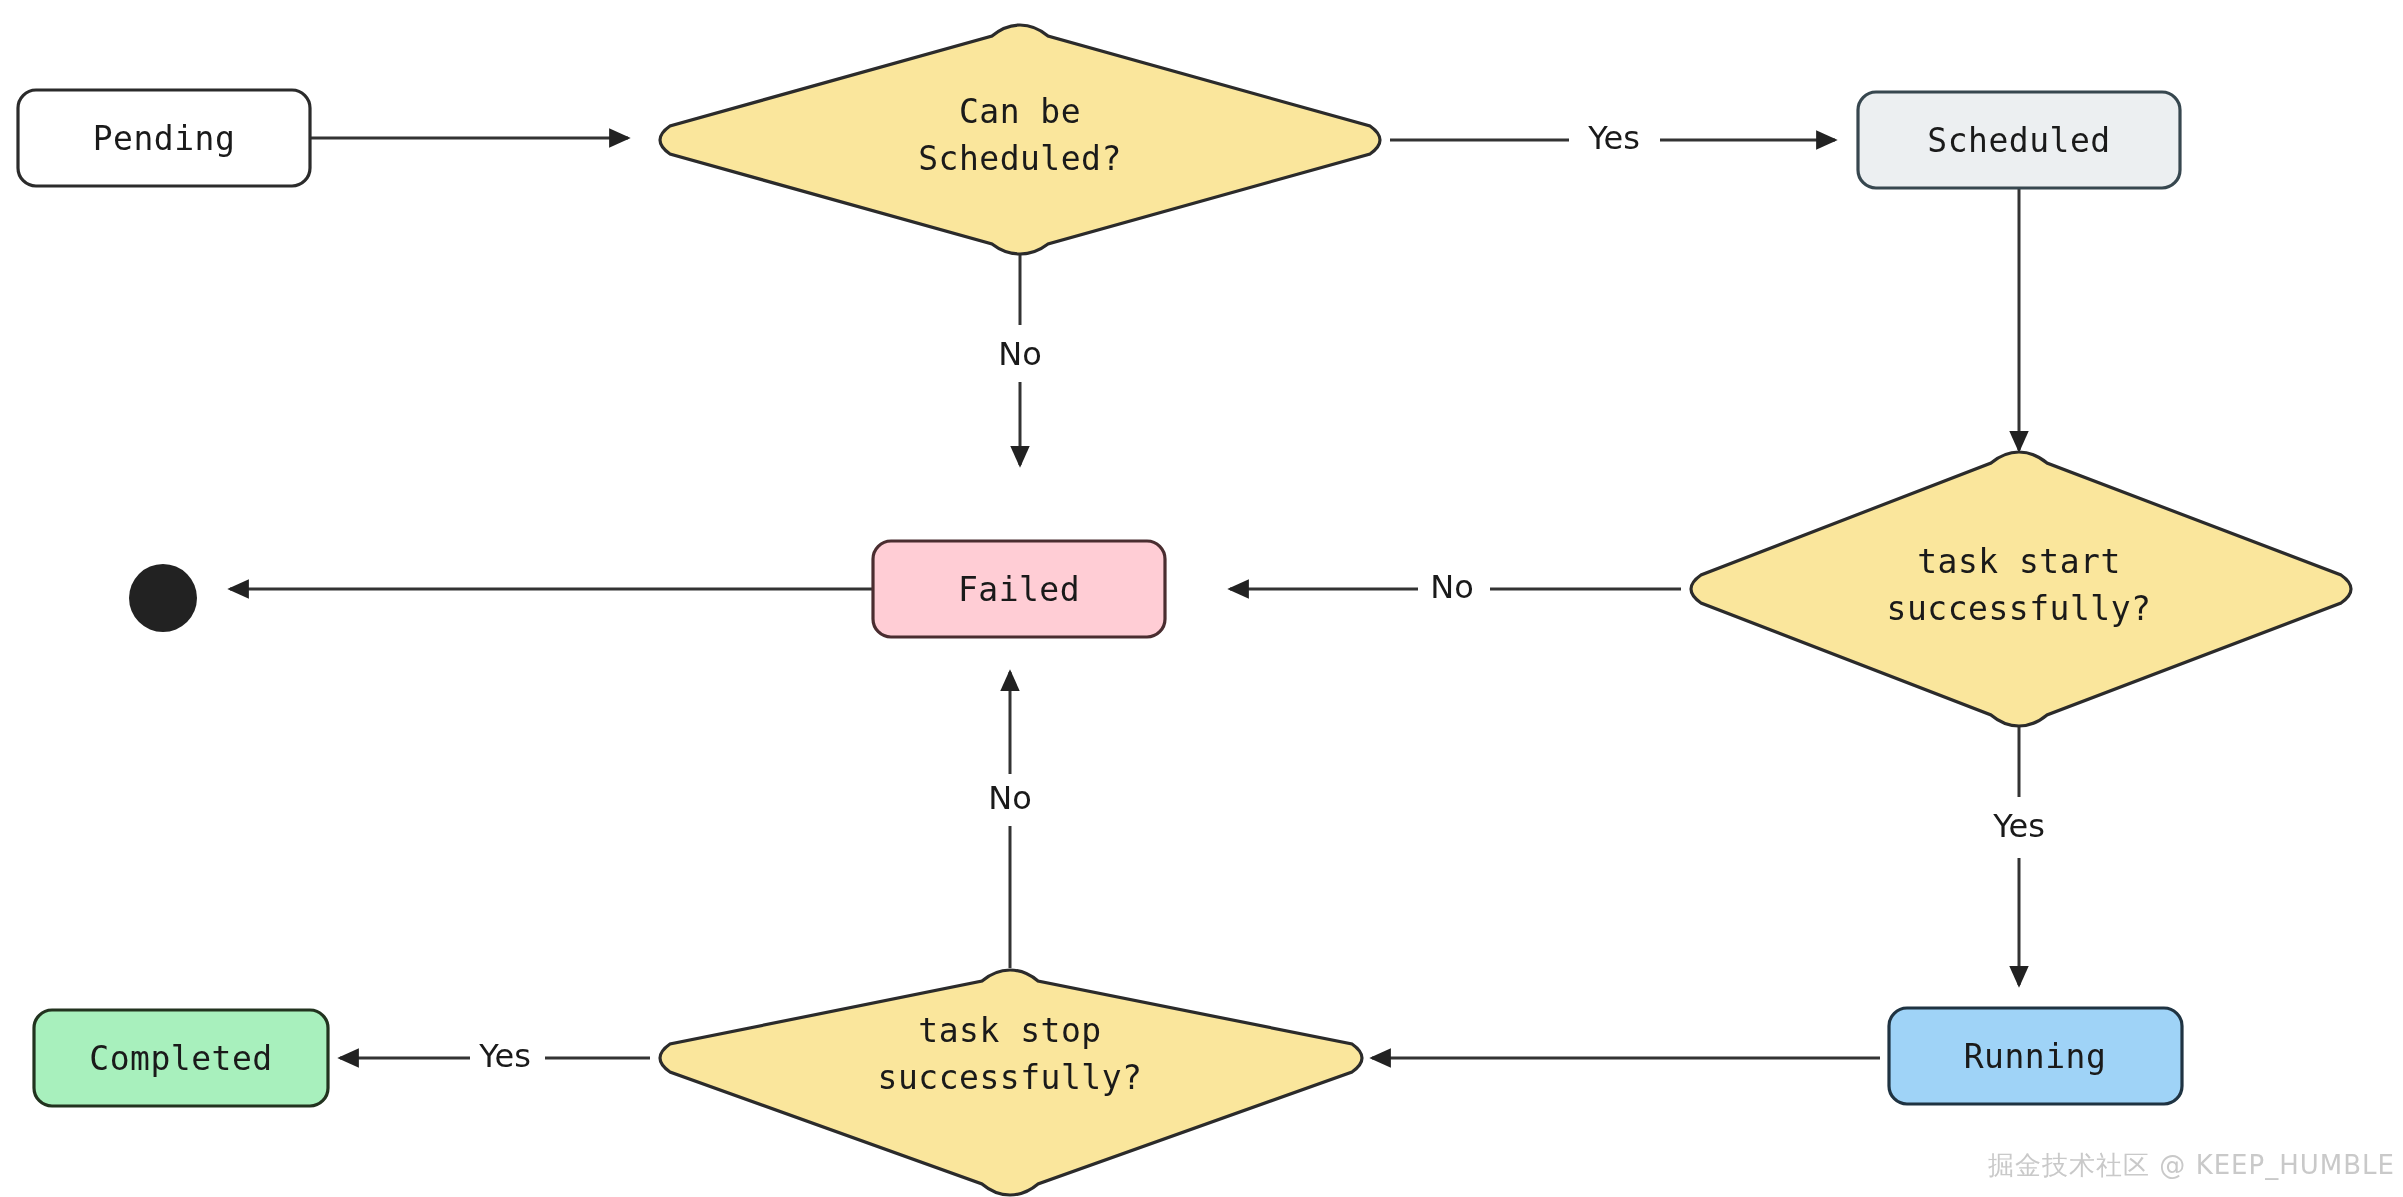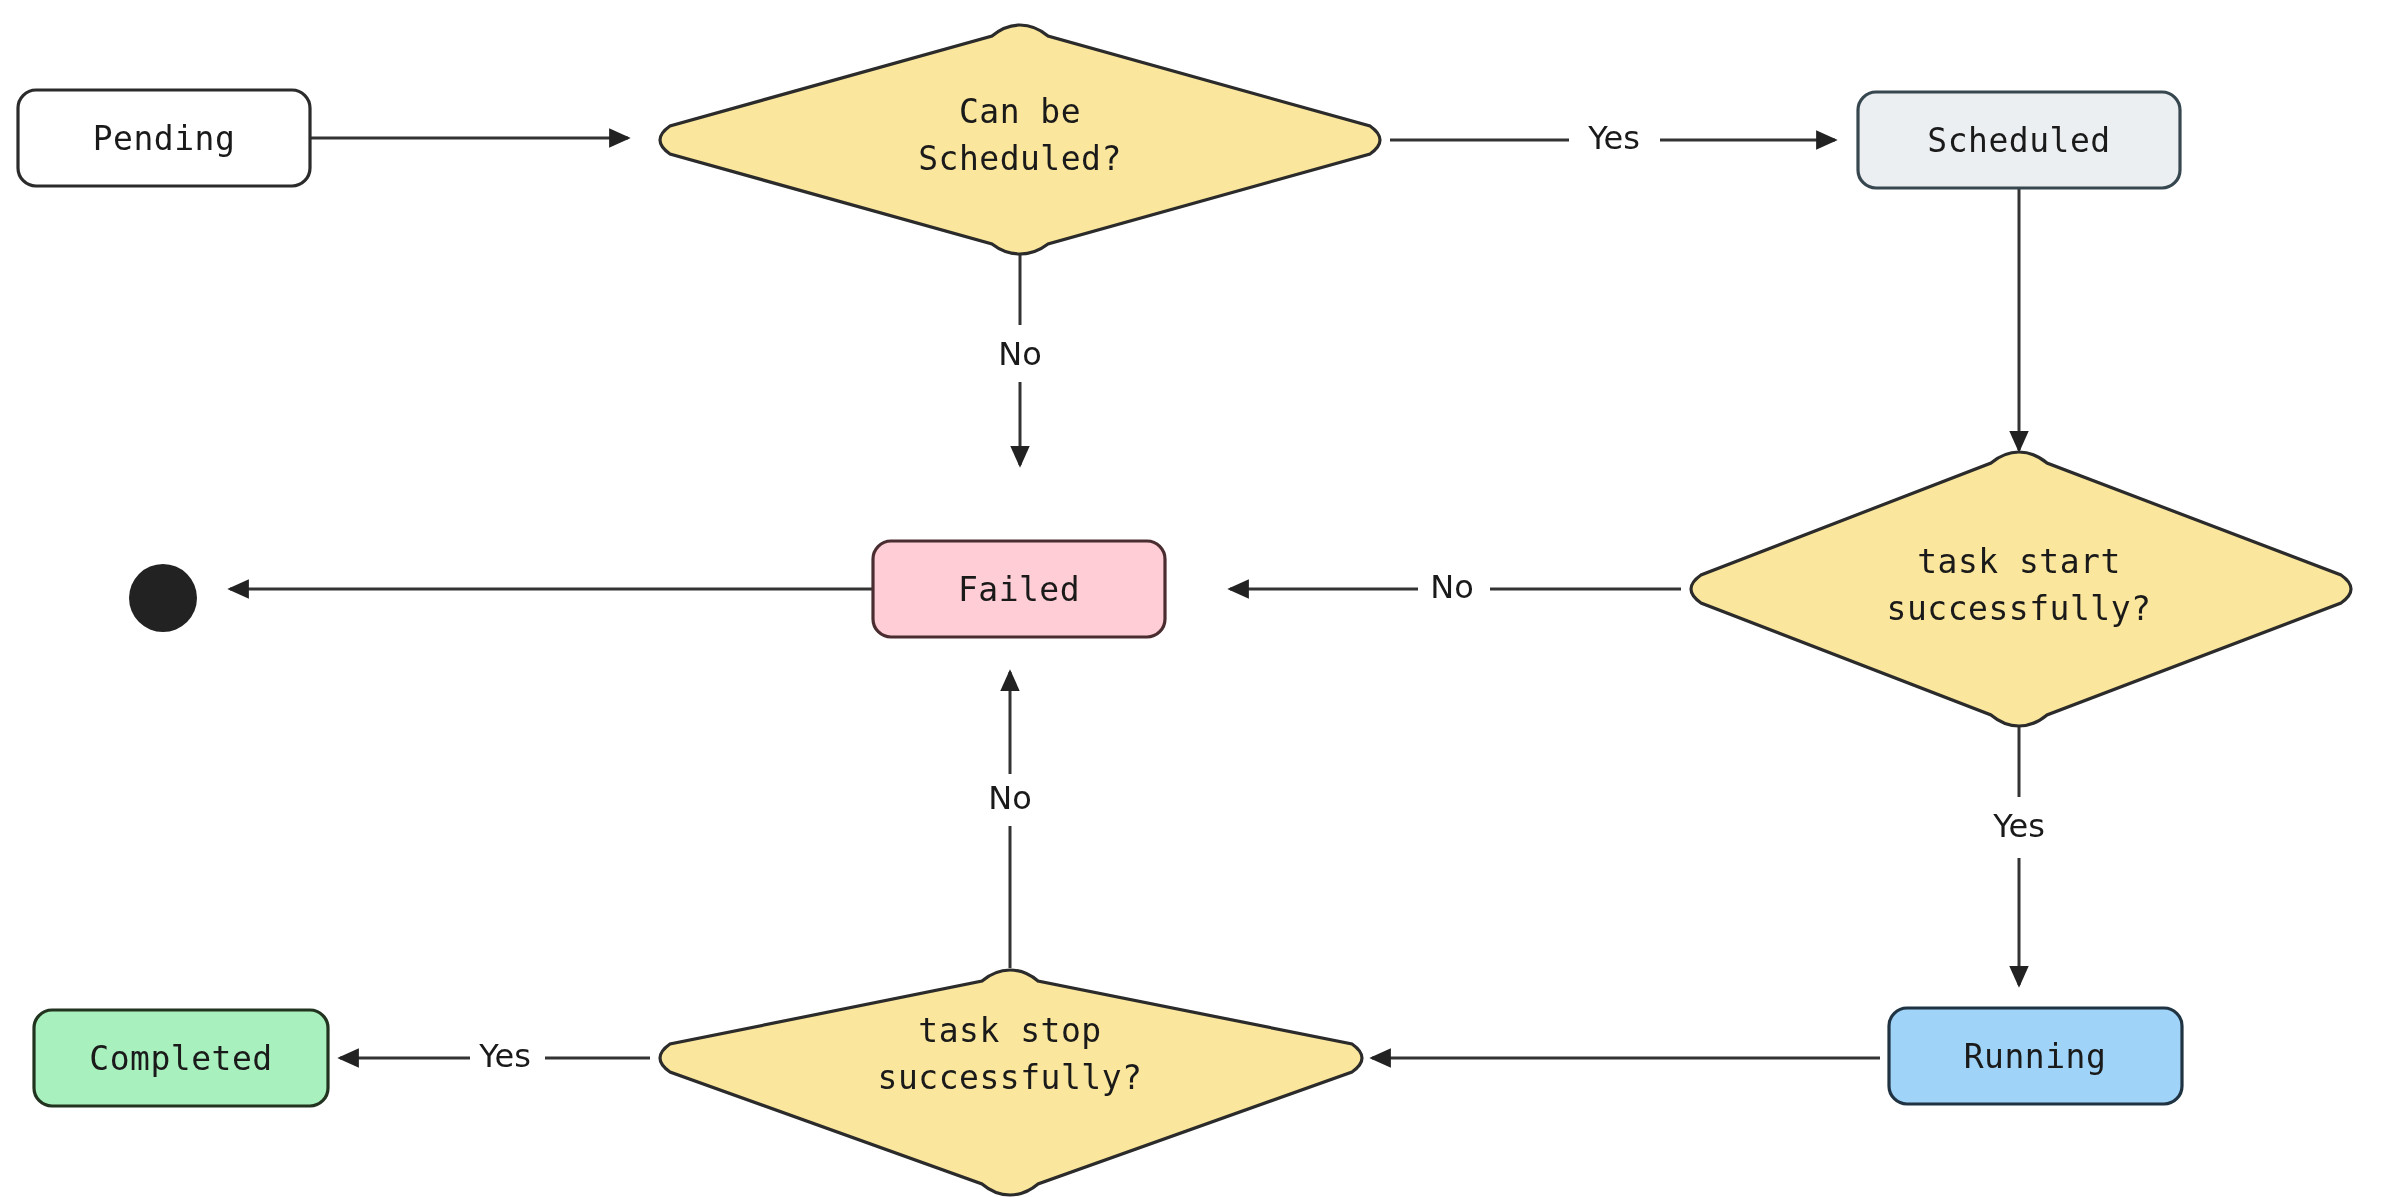--- a/index.html
+++ b/index.html
@@ -204,14 +204,15 @@
       <rect class="node-shape" x="34" y="1010" width="294" height="96" rx="18" ry="18" fill="#A8F0BD" stroke="#22331f"></rect>
       <text class="node-label" x="181" y="1060">Completed</text>
     </g>
 
     <g>
       <circle cx="163" cy="598" r="34" fill="#222222"></circle>
     </g>
 
   </svg>
 
+  <div class="watermark">掘金技术社区 @ KEEP_HUMBLE</div>
 
 </div>
 
 </body></html>

